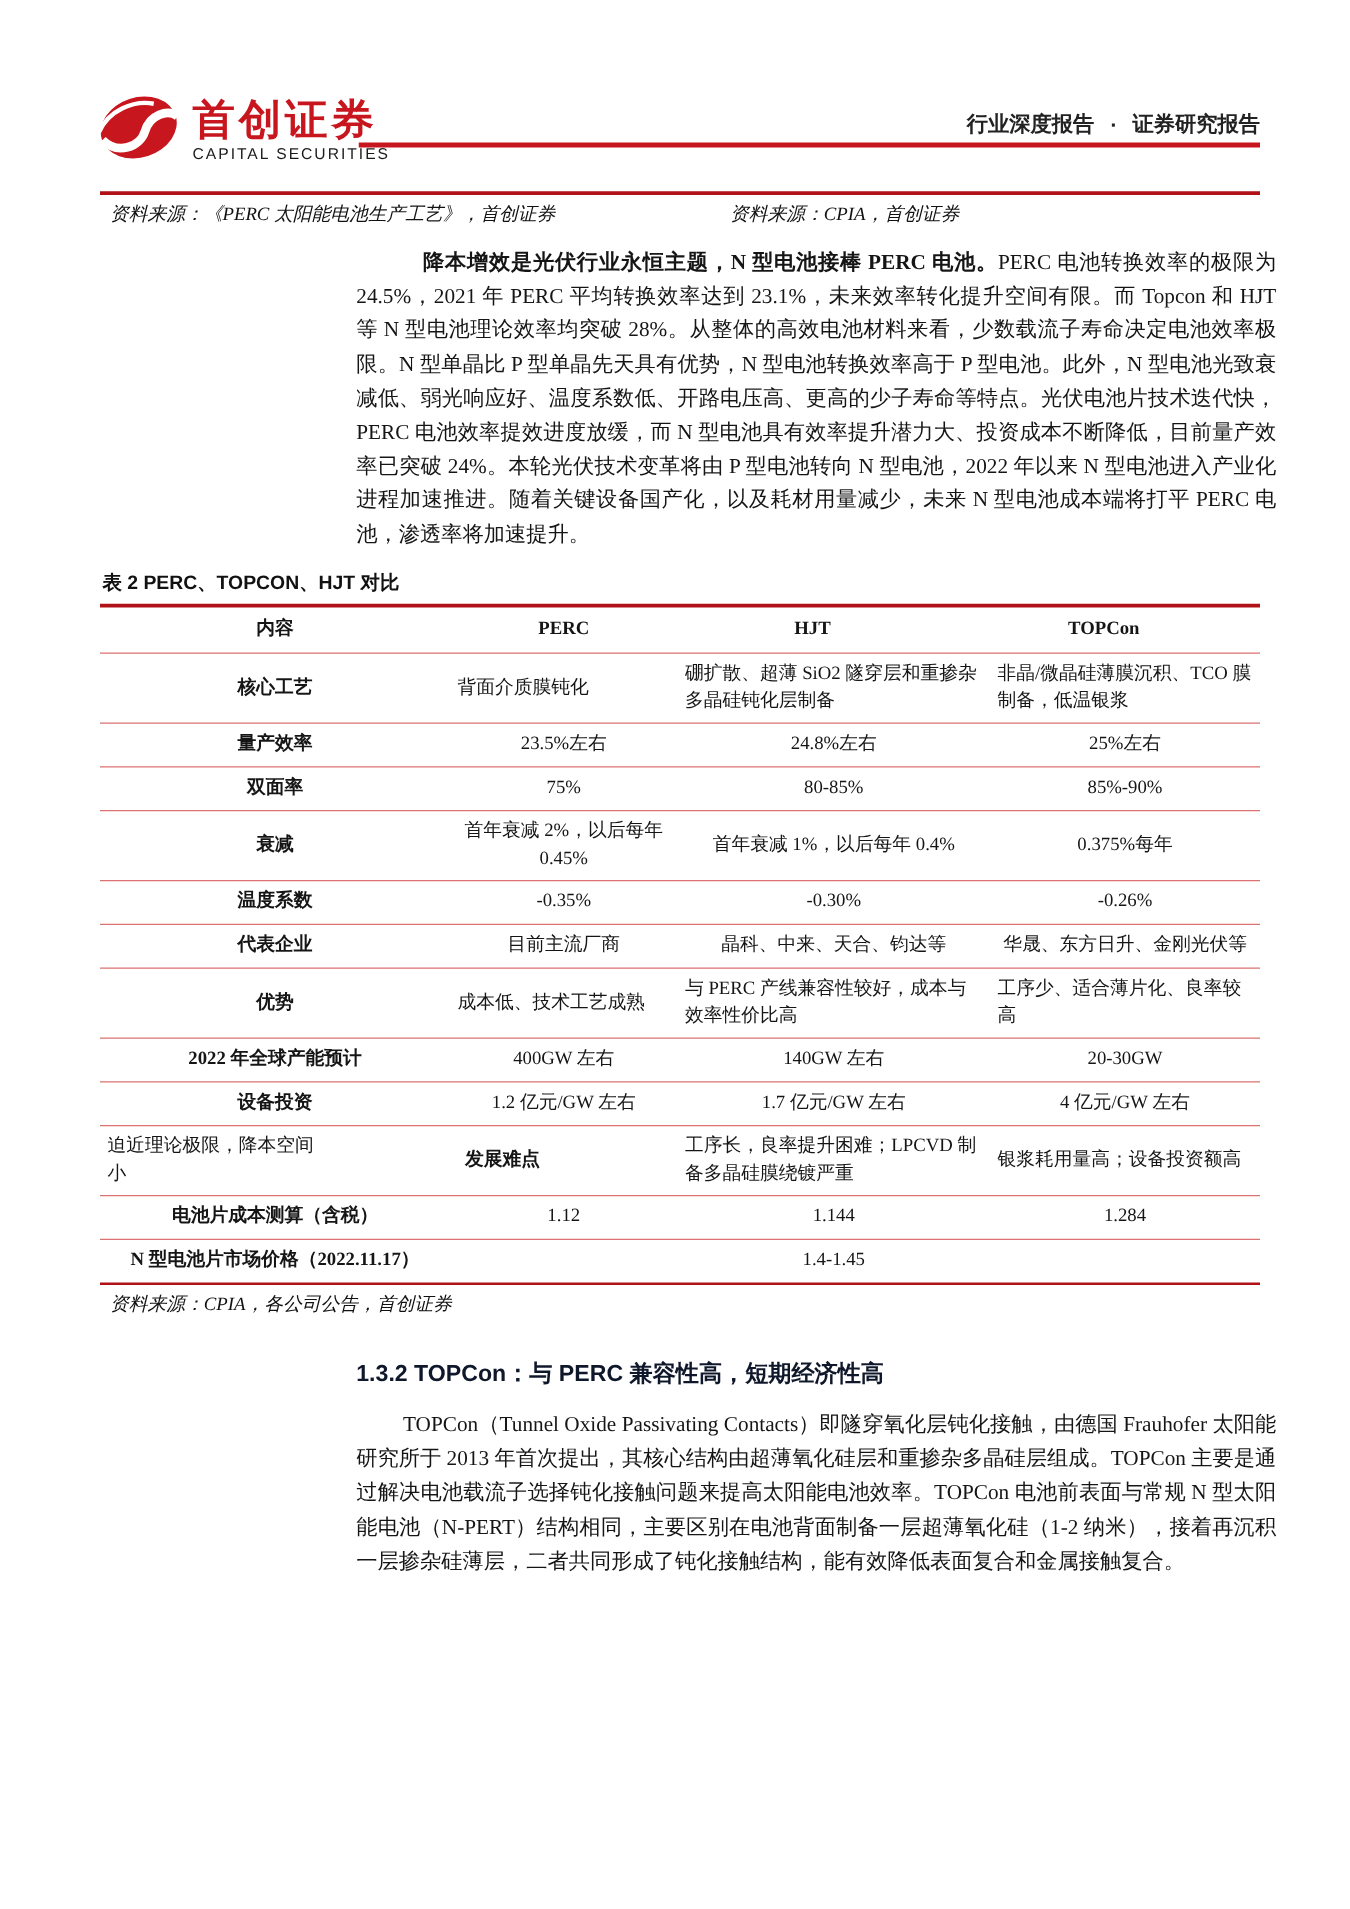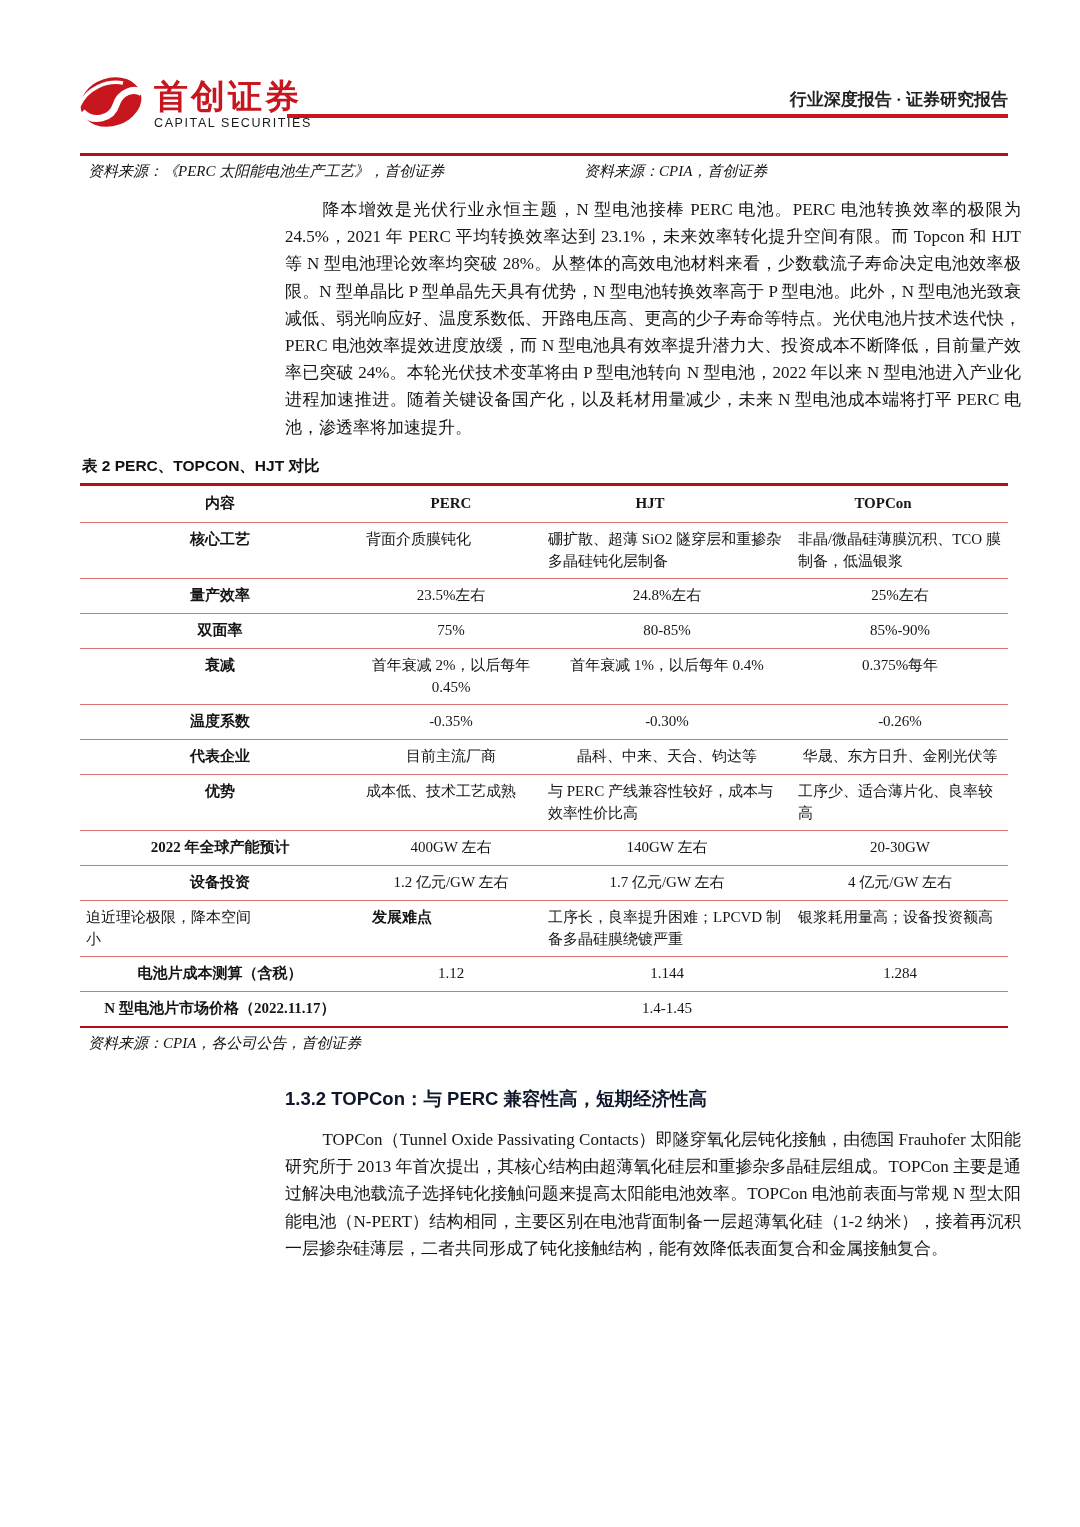--- a/index.html
+++ b/index.html
@@ -6,42 +6,42 @@
   .page{position:relative;width:1080px;height:1305px;background:#fff;overflow:hidden;
         font-family:"Liberation Serif","DejaVu Serif",serif;color:#151515;}
 
   
   .logo{position:absolute;left:78px;top:72px;display:flex;align-items:center;gap:10px;}
   .logo-text .cn{font-family:"Liberation Sans","DejaVu Sans",sans-serif;font-weight:bold;
                  font-size:34px;color:#c8161f;letter-spacing:3px;line-height:1;}
   .logo-text .en{font-family:"Liberation Sans","DejaVu Sans",sans-serif;font-weight:normal;
                  font-size:12.5px;color:#1a1a1a;letter-spacing:1.6px;margin-top:3px;}
   .report-type{position:absolute;right:72px;top:88px;font-weight:bold;font-size:17px;color:#222;
-               font-family:Liberation Serif, serif;}
+               font-family:Liberation Mono, monospace;}
   .header-rule{position:absolute;left:287px;top:114px;width:721px;height:4px;background:#c8161f;}
 
   
   .fig-divider{position:absolute;left:80px;top:153px;width:928px;height:3px;background:#b01218;}
   .fig-sources{position:absolute;left:80px;top:162px;width:928px;display:flex;}
   .src{font-style:italic;font-size:15px;color:#111;}
   .fig-sources .src.left{margin-left:8px;width:480px;}
   .fig-sources .src.right{margin-left:16px;}
 
   
   .para{position:absolute;left:285px;width:736px;font-size:17px;line-height:1.6;
         text-align:justify;text-indent:2.2em;}
   .para1{top:196px;}
-  .lead{font-weight:normal;}
+  .lead{font-weight:bold;margin-left:16px;}
 
   
   .table-block{position:absolute;left:80px;top:456px;width:928px;}
   .table-title{font-family:"Liberation Sans","DejaVu Sans",sans-serif;font-weight:bold;
                font-size:15.5px;color:#111;margin:0 0 6px 2px;}
   .ctable{border-top:3px solid #b01218;border-bottom:2.5px solid #b01218;width:928px;}
-  .trow{display:flex;border-bottom:1.5px solid #dd7272;align-items:flex-start;}
+  .trow{display:flex;border-bottom:1.5px solid #dd7272;align-items:center;}
   .trow:last-child{border-bottom:none;}
   .thead{border-bottom:1.5px solid #dd7272;}
   .tcell{padding:6px 6px;font-size:15px;line-height:1.45;text-align:center;}
   .col0{width:268px;}
   .col1{width:170px;}
   .col2{width:238px;}
   .col3{flex:1;}
   .tlabel{font-weight:bold;}
   .thead .tcell{font-weight:bold;padding:7px 6px;}
   .tcell.left{text-align:left;}

